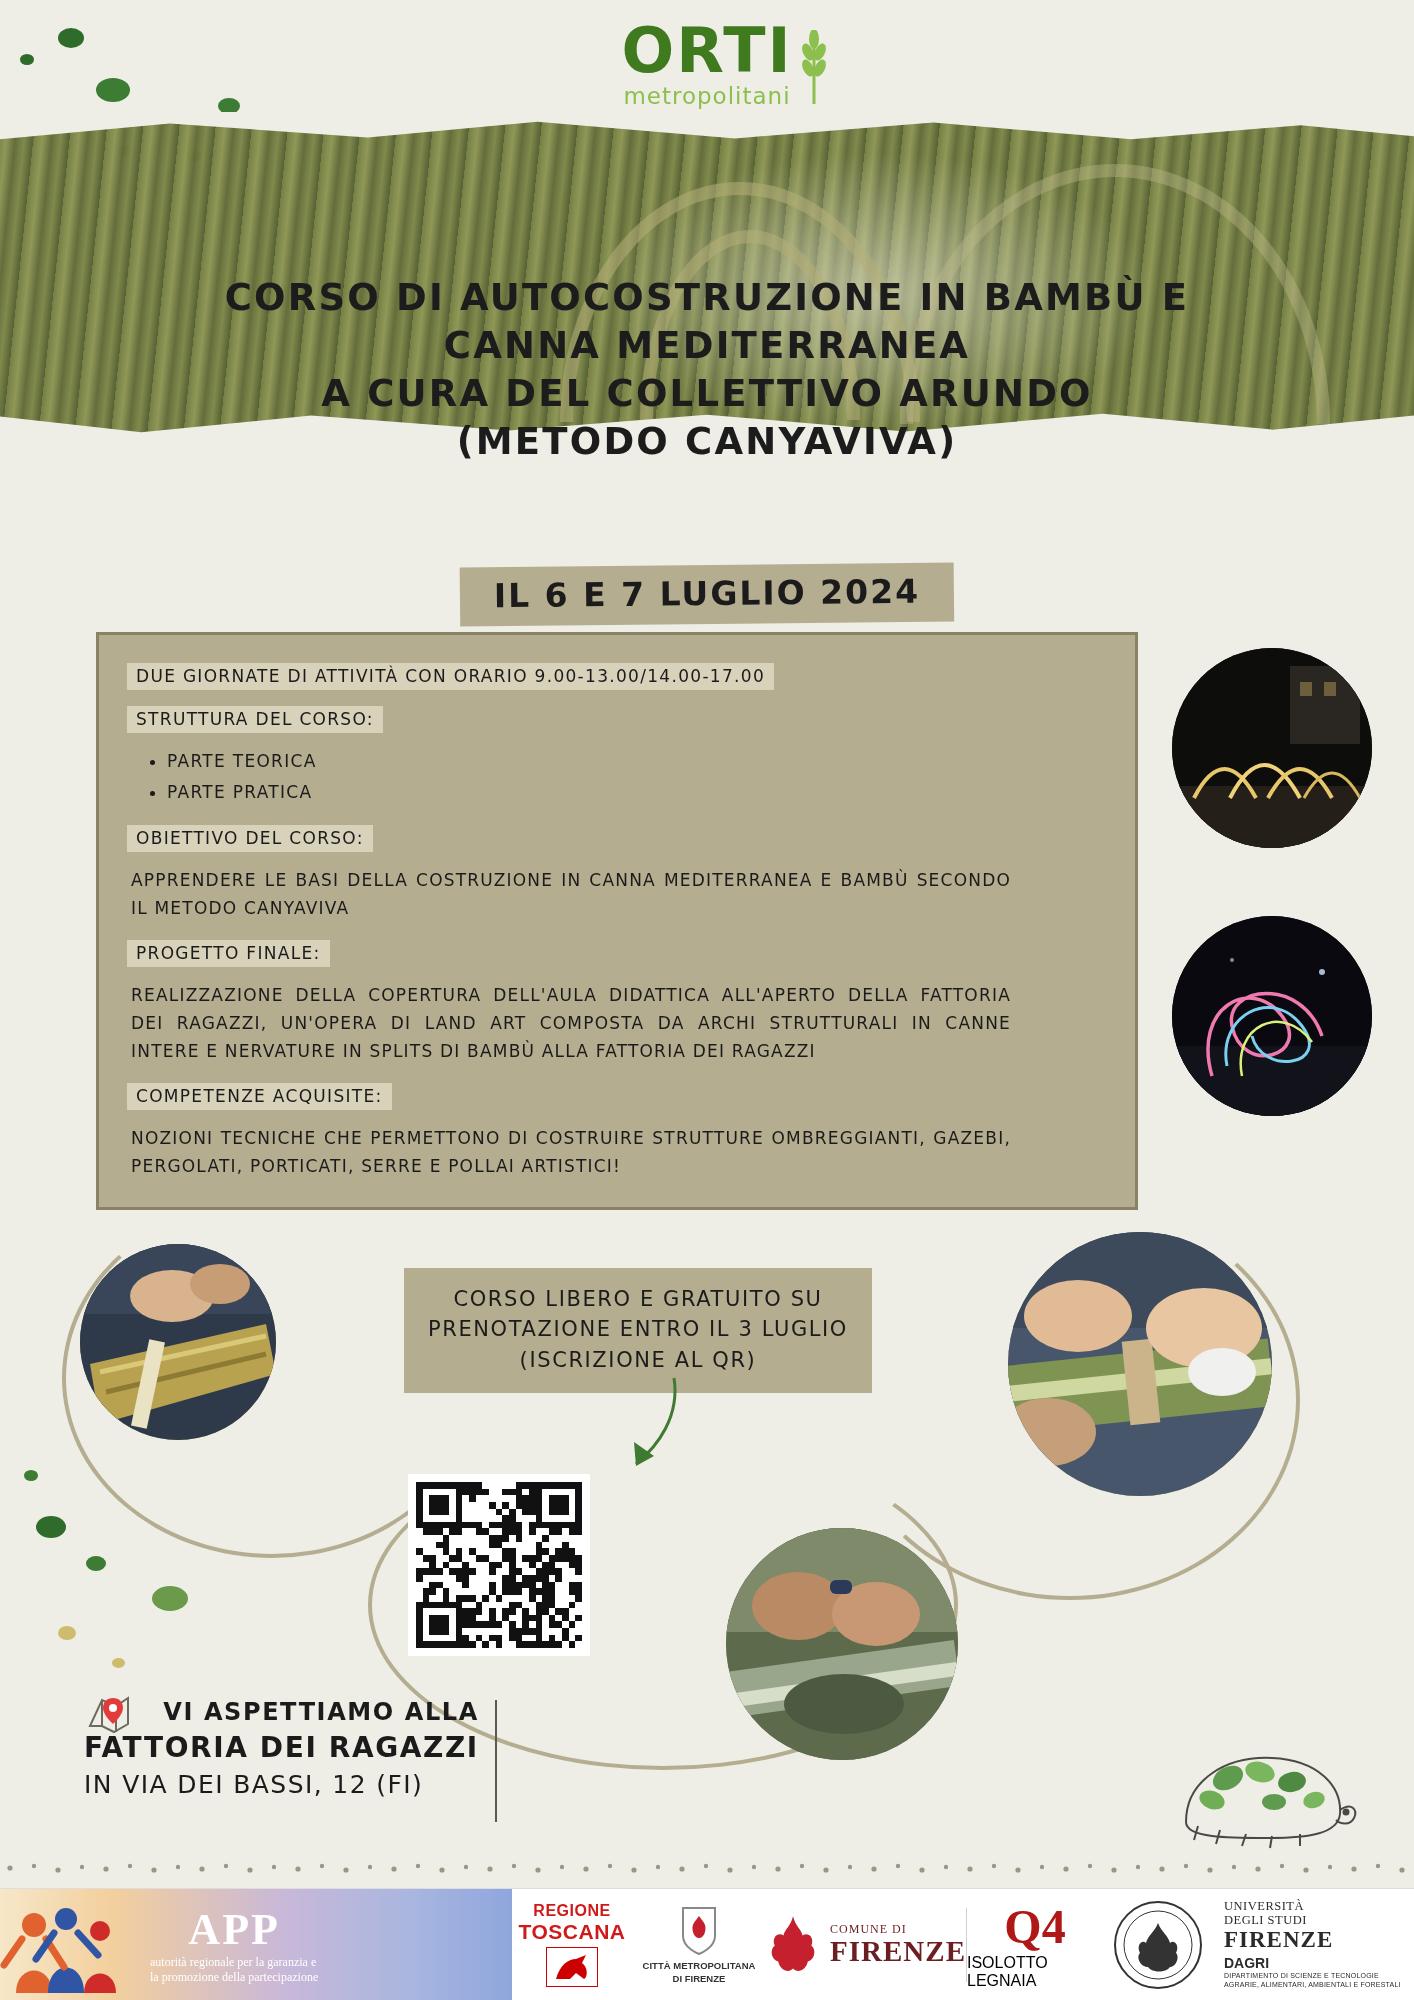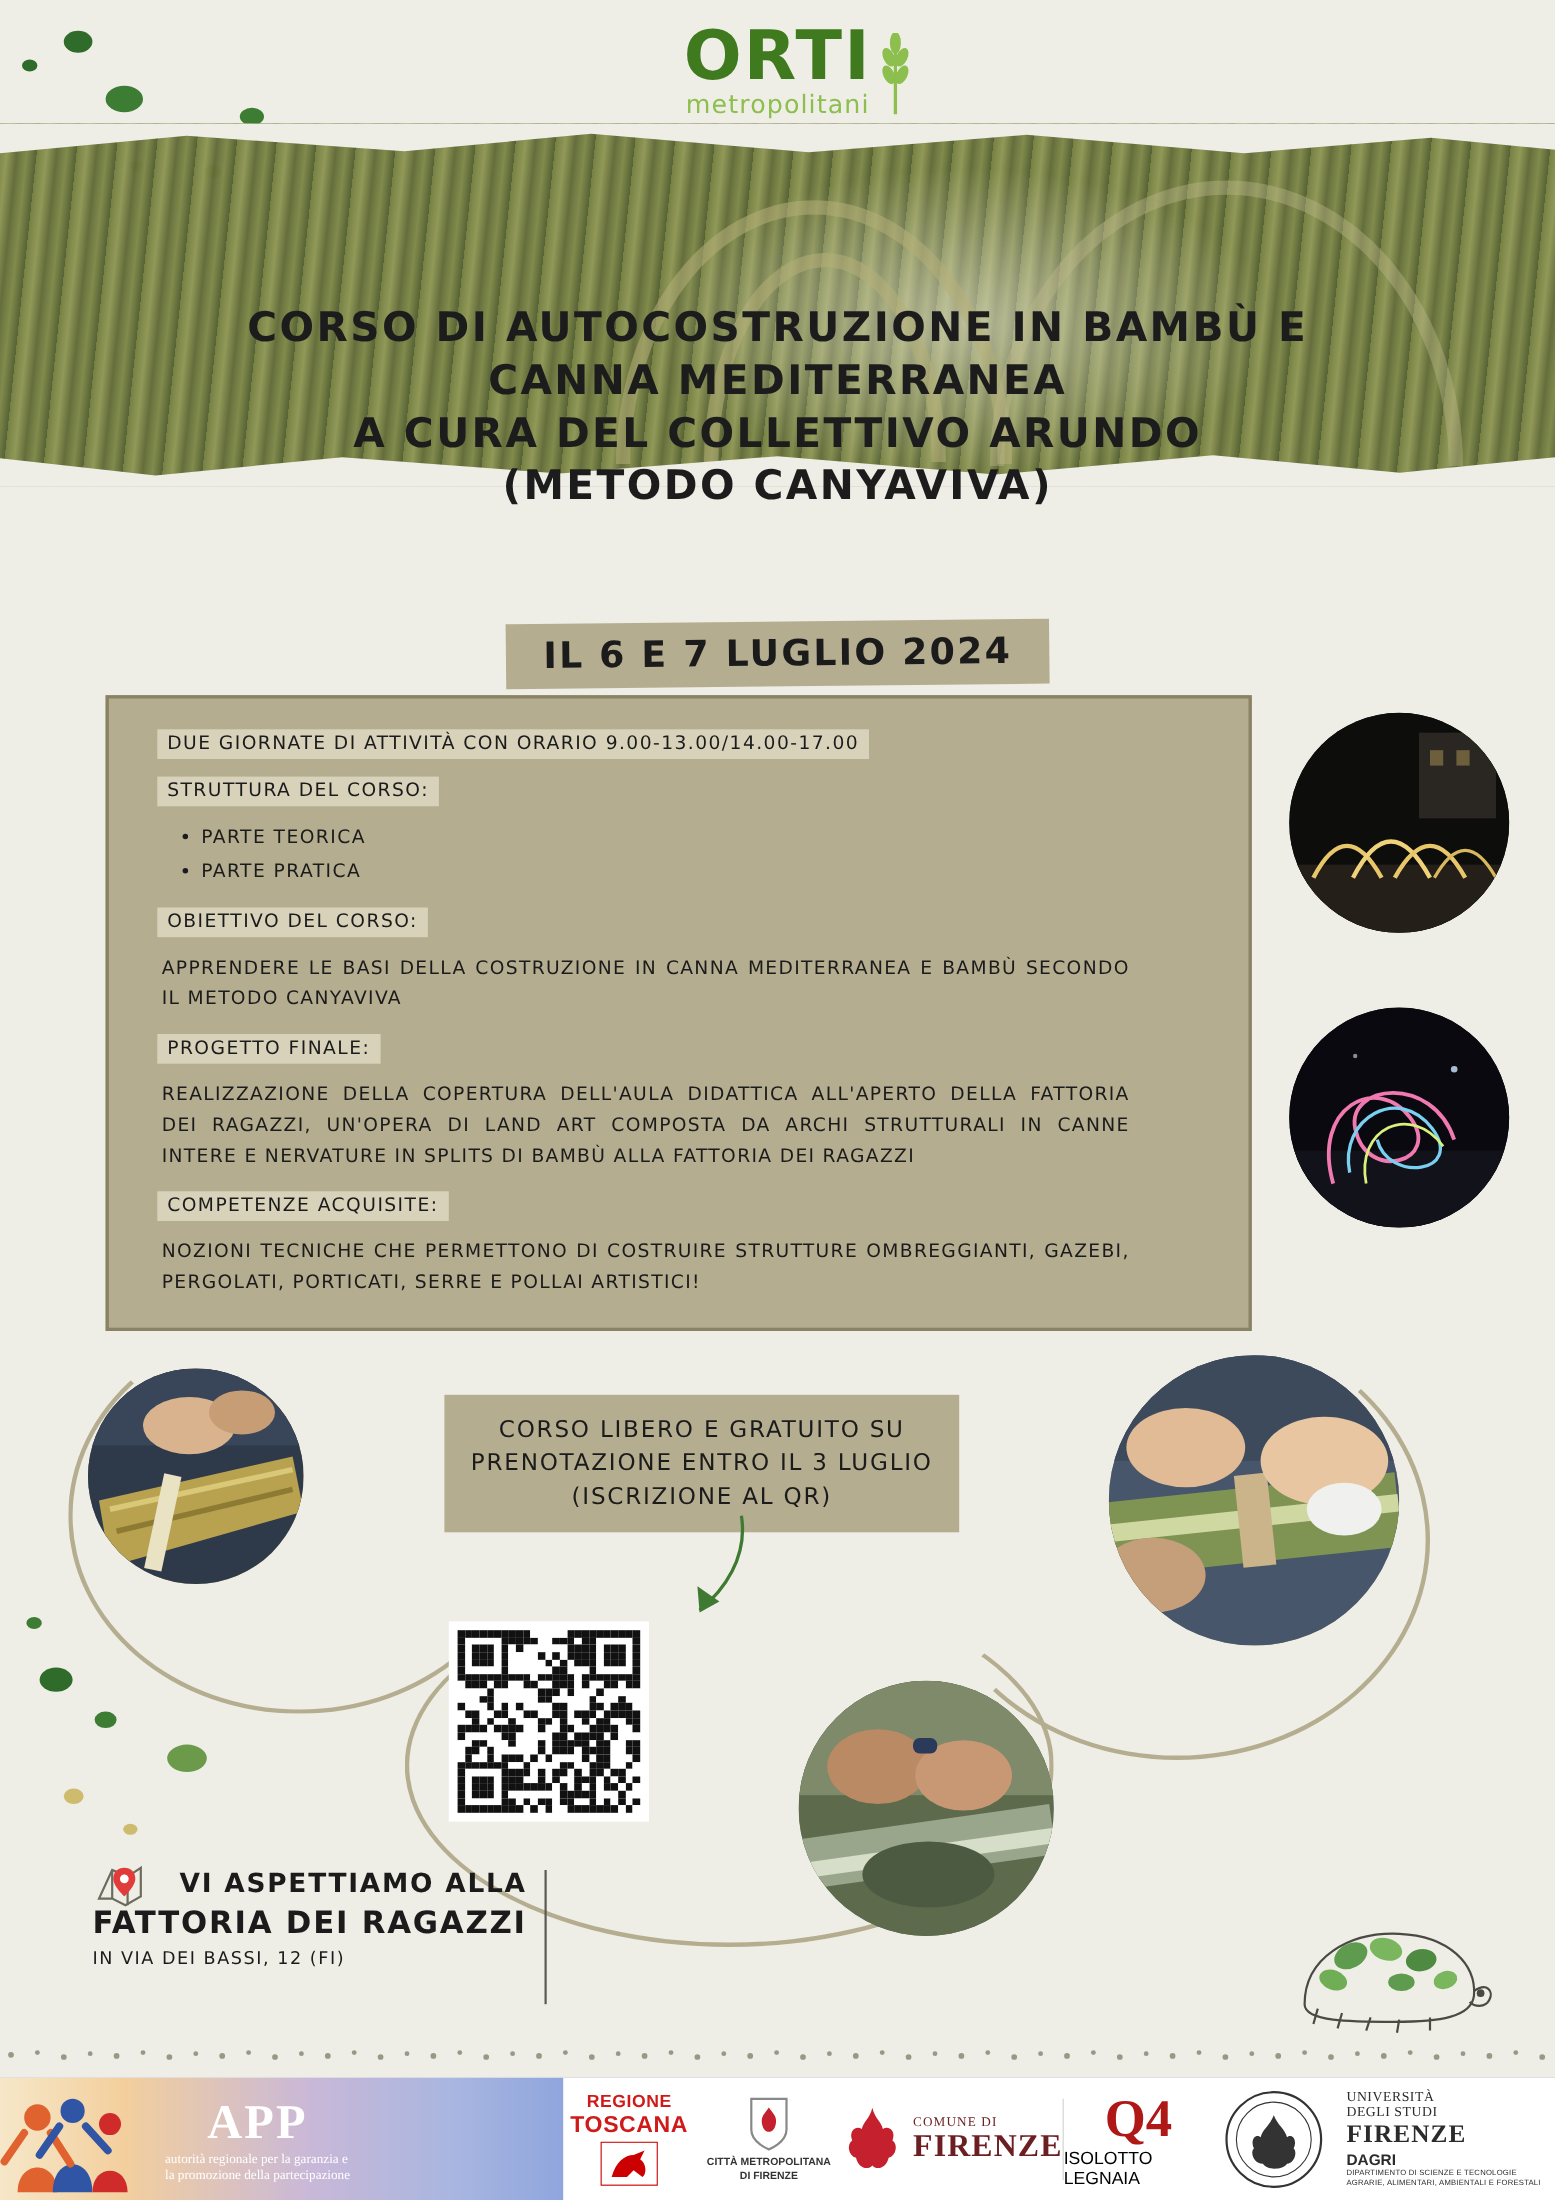--- a/index.html
+++ b/index.html
@@ -107,21 +107,21 @@
   }
 
   
   .info-box {
     position: absolute;
     top: 632px; left: 96px;
     width: 1042px; height: 578px;
     background: #b5ad90;
     border: 3px solid #8a8264;
     z-index: 4;
-    padding: 28px 44px;
+    padding: 28px 28px;
     font-family: "DejaVu Sans", sans-serif;
     color: #1b1b1b;
   }
   .hl {
     display: inline-block;
     background: #d8d2bb;
     padding: 3px 9px 4px;
     font-size: 17px;
     letter-spacing: 1.3px;
     font-weight: normal;
@@ -222,21 +222,21 @@
   
   .venue {
     position: absolute;
     top: 1698px; left: 84px;
     z-index: 5;
     font-family: "DejaVu Sans", sans-serif;
     color: #1b1b1b;
   }
   .venue .l1 { font-size: 24px; font-weight: bold; letter-spacing: 1.6px; text-transform: uppercase; text-align: right; }
   .venue .l2 { font-size: 28px; font-weight: bold; letter-spacing: 1.6px; text-transform: uppercase; margin-top: 5px; }
-  .venue .l3 { font-size: 16px; letter-spacing: 1.4px; text-transform: uppercase; margin-top: 6px; }
+  .venue .l3 { font-size: 25px; letter-spacing: 1.4px; text-transform: uppercase; margin-top: 6px; }
   .venue-rule {
     position: absolute; top: 1700px; left: 495px;
     width: 2px; height: 122px; background: #5a5a50; z-index: 5;
   }
   .pin-icon { position: absolute; top: 1692px; left: 86px; z-index: 6; }
 
   
   .hedge { position: absolute; top: 1734px; left: 1168px; z-index: 5; }
 
   

